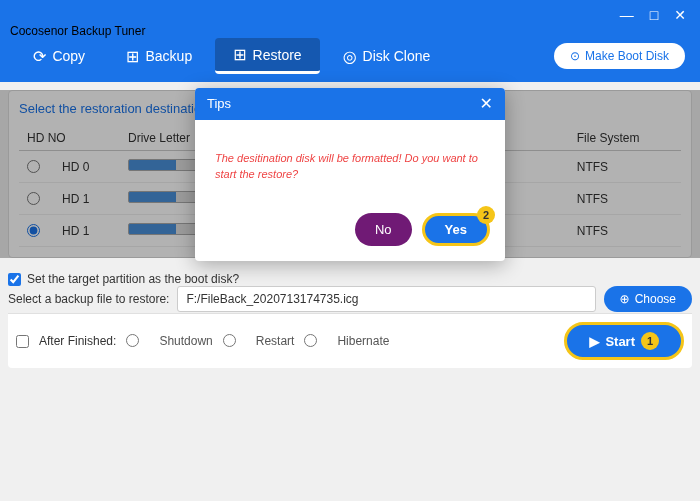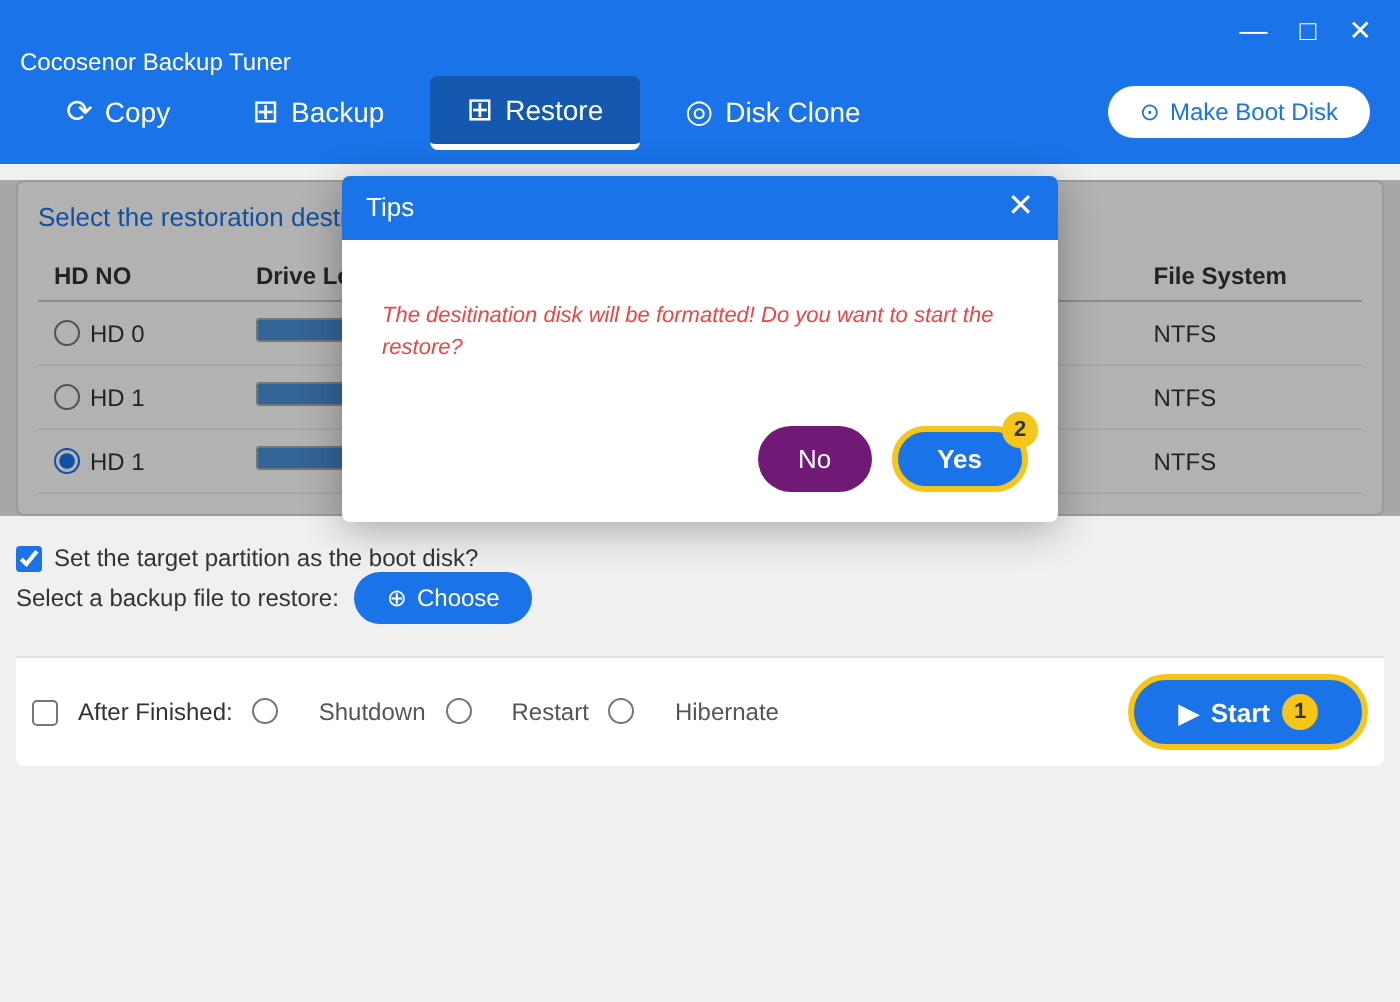--- a/index.html
+++ b/index.html
@@ -8,21 +8,21 @@
     
     .titlebar {
       background: #1a73e8;
       height: 30px;
       display: flex;
       align-items: center;
       justify-content: space-between;
       padding: 0 10px;
       color: white;
     }
-    .titlebar-title { font-size: 12px; color: #ffffff; margin-top: 32px; }
+    .titlebar-title { font-size: 12px; color: #000000; margin-top: 32px; }
     .titlebar-controls { display: flex; gap: 8px; }
     .titlebar-btn { color: white; font-size: 14px; cursor: pointer; padding: 0 4px; }
 
     
     .navbar {
       background: #1a73e8;
       height: 52px;
       display: flex;
       align-items: center;
       padding: 0 15px;
@@ -71,38 +71,38 @@
       color: #1a73e8;
       font-size: 13px;
       margin-bottom: 10px;
     }
 
     
     .disk-table { width: 100%; border-collapse: collapse; }
     .disk-table th {
       text-align: left;
       padding: 5px 8px;
-      font-weight: bold;
+      font-weight: normal;
       color: #333;
       border-bottom: 1px solid #ccc;
       font-size: 12px;
     }
     .disk-table td {
       padding: 8px 8px;
       font-size: 12px;
       color: #333;
       border-bottom: 1px solid #eee;
     }
     .disk-table .col-hd { width: 90px; }
     .disk-table .col-drive { width: 120px; margin-top: 32px; }
     .disk-table .col-total { width: 140px; }
     .disk-table .col-free { width: 140px; }
     .disk-table .col-fs { width: 100px; }
 
-    .radio-label { display: flex; align-items: flex-start; gap: 5px; }
+    .radio-label { display: flex; align-items: flex-start; gap: 22px; }
     .radio-input { accent-color: #1a73e8; }
 
     
     .drive-bar {
       height: 12px;
       background: linear-gradient(to right, #4a90d9 60%, #e0e0e0 60%);
       border: 1px solid #aaa;
       border-radius: 2px;
       width: 80px;
       display: inline-block;
@@ -120,21 +120,21 @@
       margin-bottom: 0;
       font-size: 12px;
       color: #333;
     }
     .checkbox-input { accent-color: #1a73e8; }
 
     .file-row {
       display: flex;
       align-items: center;
       gap: 8px;
-      margin-bottom: 16px;
+      margin-bottom: 1px;
     }
     .file-label { font-size: 12px; color: #333; white-space: nowrap; }
     .file-input {
       flex: 1;
       border: 1px solid #ccc;
       border-radius: 3px;
       padding: 5px 8px;
       font-size: 12px;
       color: #333;
       background: white;
@@ -202,21 +202,21 @@
       top: 0; left: 0; right: 0; bottom: 0;
       background: rgba(0,0,0,0.3);
       display: flex;
       align-items: center;
       justify-content: center;
       z-index: 100;
     }
     .modal {
       background: white;
       border-radius: 4px;
-      width: 358px;
+      width: 310px;
       box-shadow: 0 4px 20px rgba(0,0,0,0.3);
       overflow: hidden;
     }
     .modal-header {
       background: #1a73e8;
       color: white;
       padding: 8px 12px;
       display: flex;
       align-items: center;
       justify-content: space-between;
@@ -391,20 +391,21 @@
   </div>
 </div>
 
 <div class="bottom-section">
   <div class="checkbox-row">
     <input type="checkbox" checked="" class="checkbox-input" style="">
     <span>Set the target partition as the boot disk?</span>
   </div>
   <div class="file-row">
     <span class="file-label">Select a backup file to restore:</span>
+    <input type="text" class="file-input" value="F:/FileBack_2020713174735.icg" style="">
     <button class="choose-btn">
       <span>⊕</span>
       <span>Choose</span>
     </button>
   </div>
 </div>
 
 <div class="after-row">
   <input type="checkbox" class="checkbox-input" style="">
   <span class="after-label">After Finished:</span>

